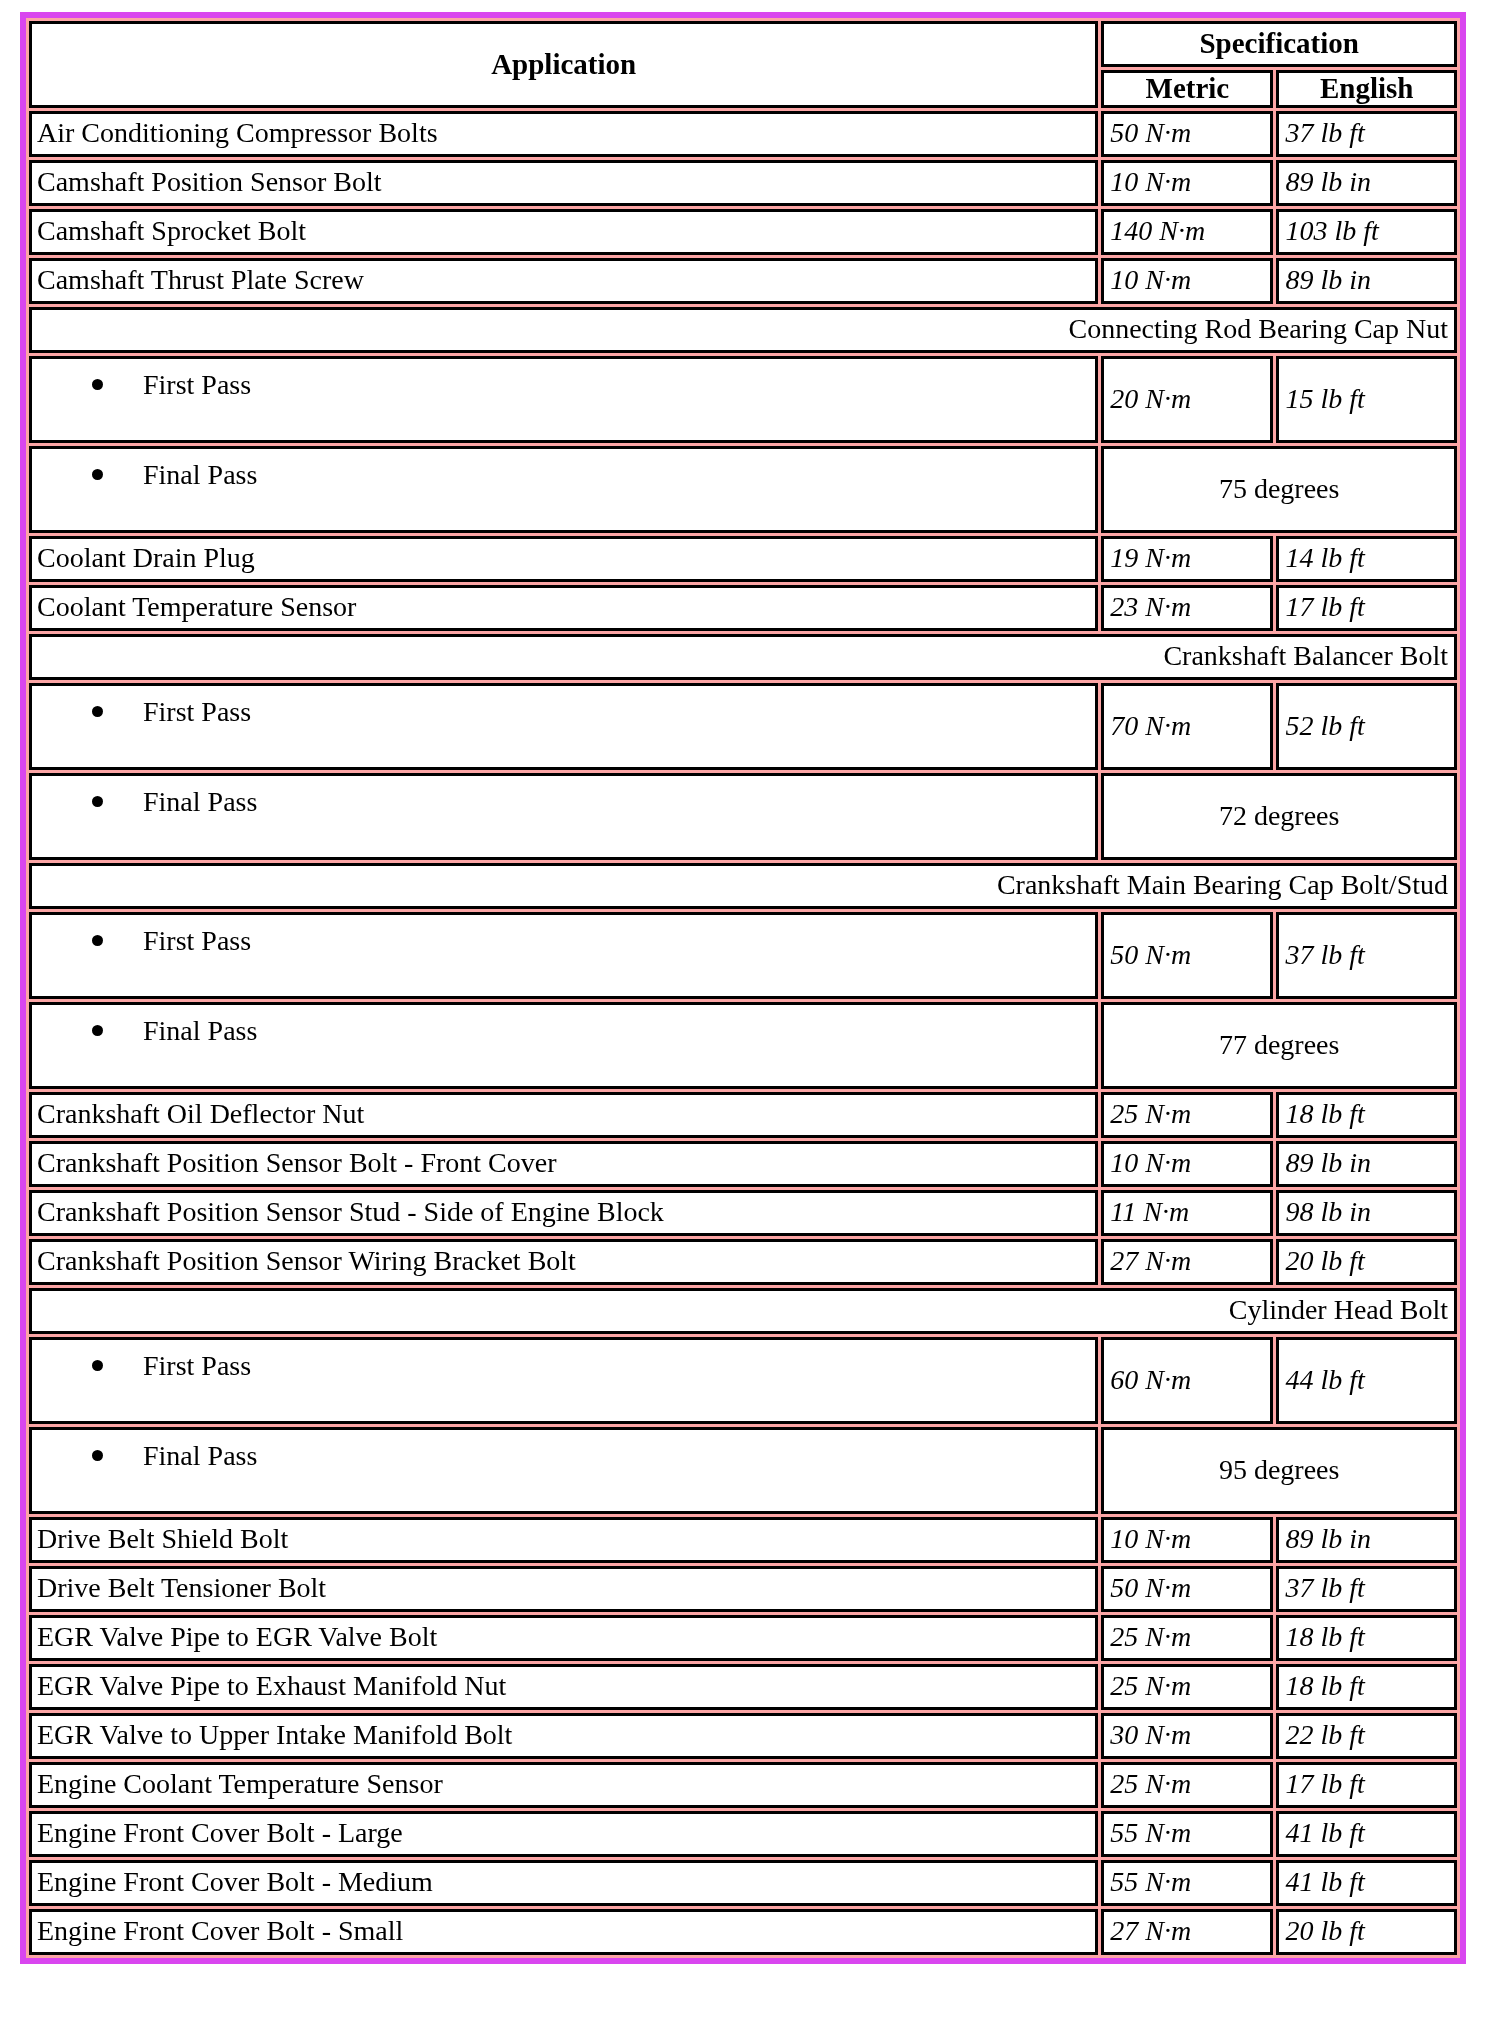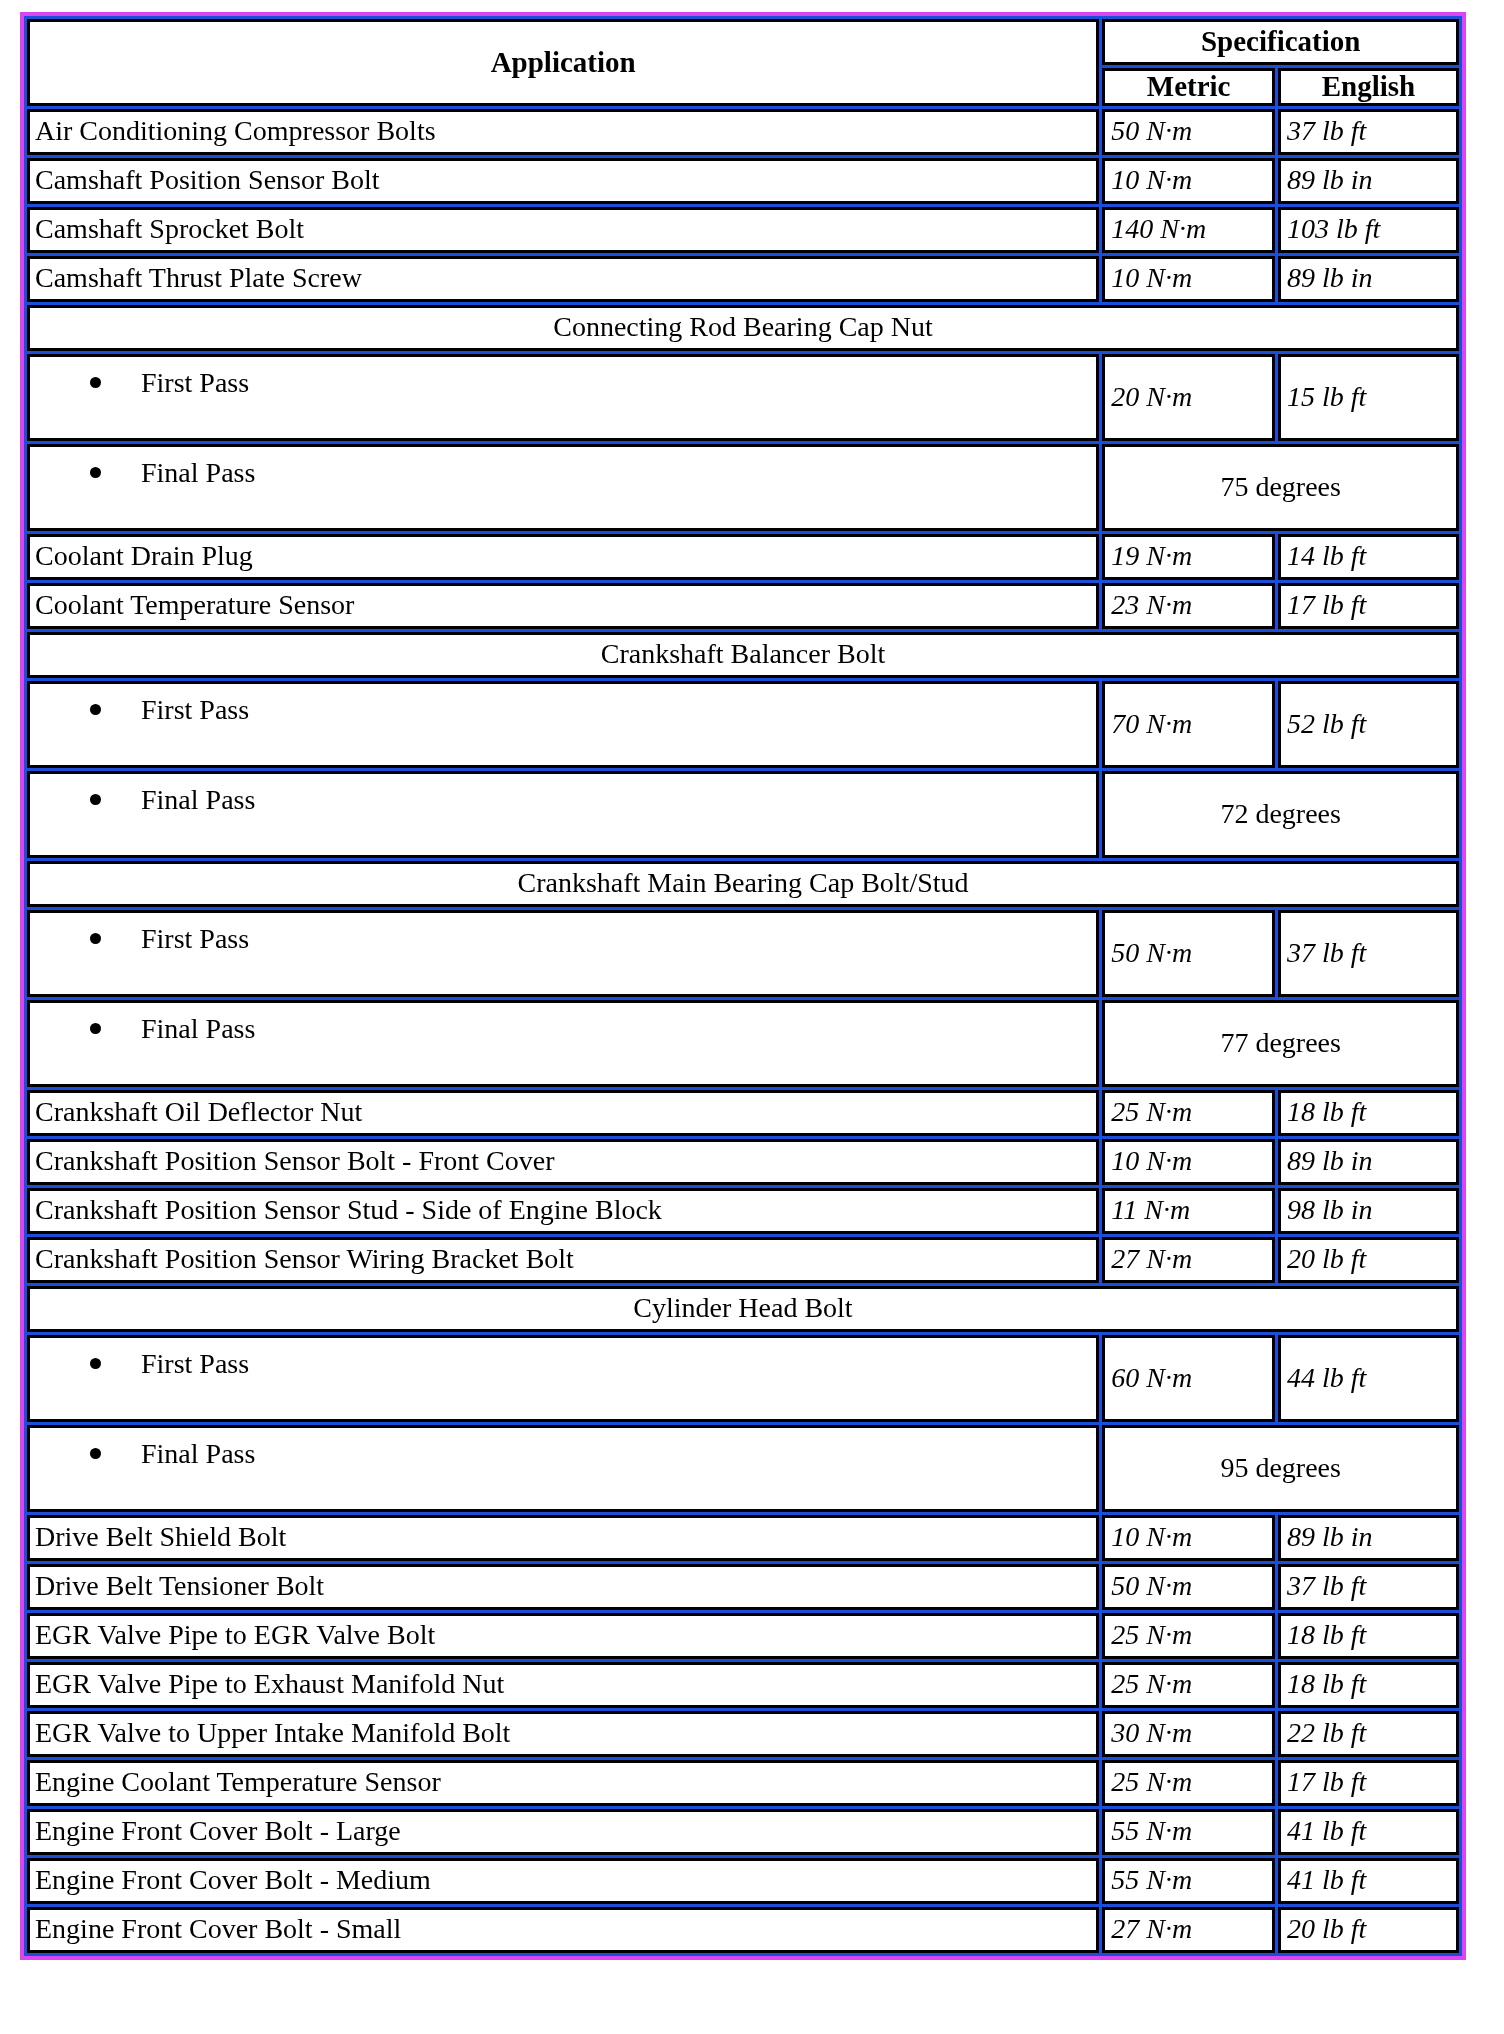--- a/index.html
+++ b/index.html
@@ -11,22 +11,22 @@
   }
   .page {
     width: 1504px;
     height: 2034px;
     background: #ffffff;
     overflow: hidden;
   }
   table.spec-table {
     border-collapse: separate;
     border-spacing: 3px;
-    border: 4px solid #d946ef;
-    background: #1d4ed8;
+    border: 6px solid #d946ef;
+    background: #fca5a5;
     width: 1446px;
     margin: 12px 0 0 20px;
     table-layout: fixed;
   }
   col.c-app     { width: 75.2%; }
   col.c-metric  { width: 12.1%; }
   col.c-english { width: 12.7%; }
 
   td, th {
     border: 3px solid #000;
@@ -50,21 +50,21 @@
 
   .row-data td, .row-section td { height: 46px; }
   .row-bullet td, .row-bullet_deg td { height: 87px; }
 
   td.app {
     text-align: left;
     vertical-align: middle;
     padding-left: 5px;
   }
   td.section {
-    text-align: center;
+    text-align: right;
     vertical-align: middle;
   }
   td.val {
     text-align: left;
     vertical-align: middle;
     font-style: italic;
   }
   td.deg {
     text-align: center;
     vertical-align: middle;

